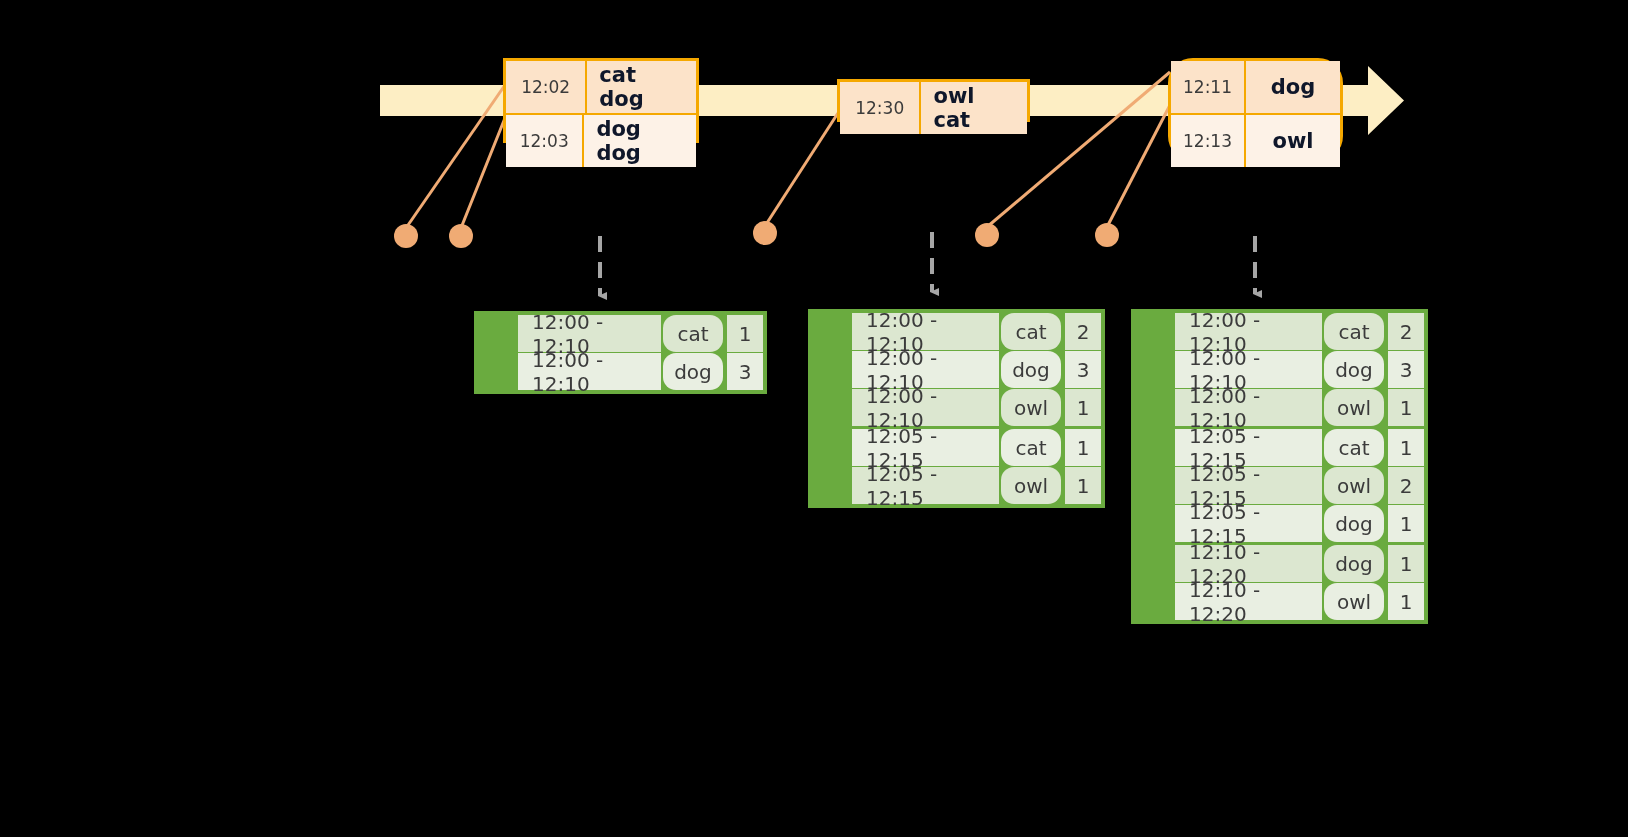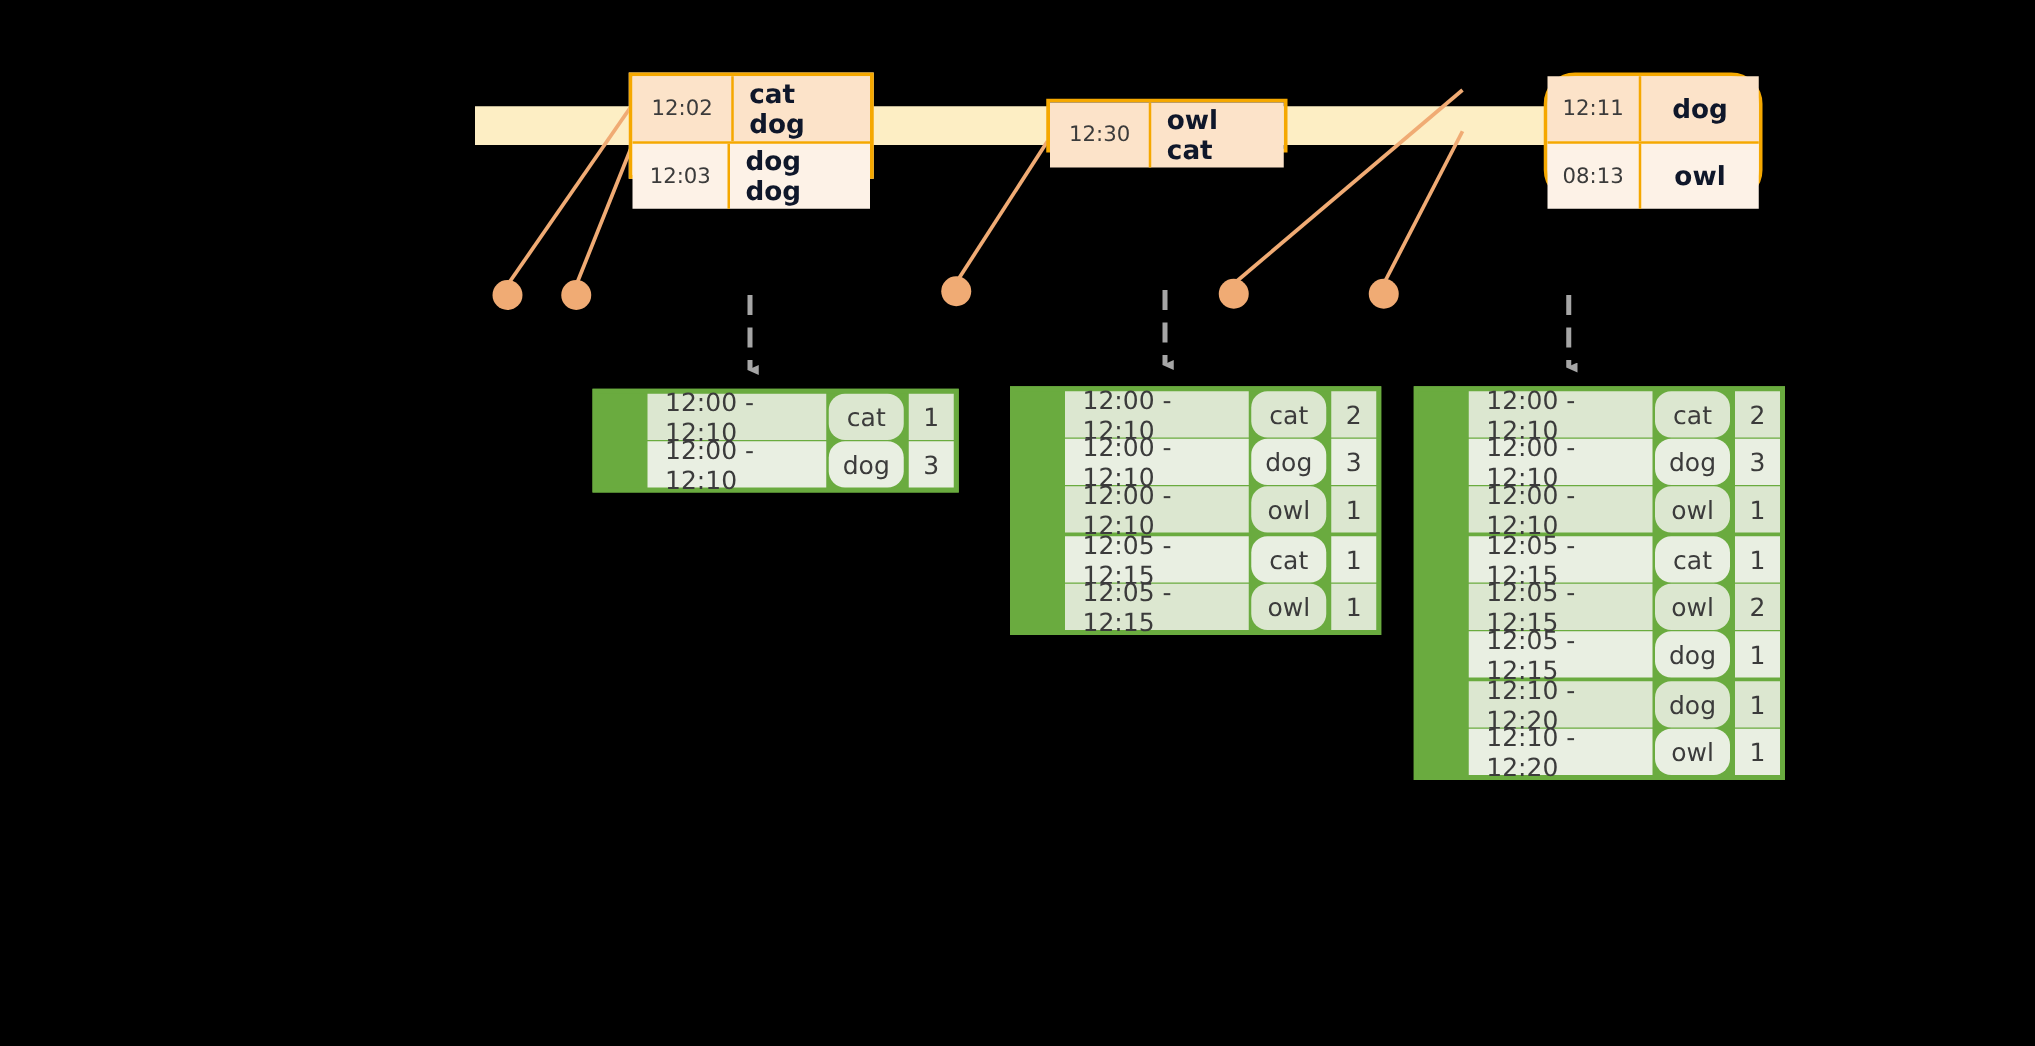--- a/index.html
+++ b/index.html
@@ -165,27 +165,27 @@
     </div>
   </div>
 
   <div class="event-box" id="event-box-1" style="left:837px; top:79px; width:193px; height:43px;">
     <div class="event-row shade-a">
       <div class="ev-time" style="width:84px;">12:30</div>
       <div class="ev-words">owl cat</div>
     </div>
   </div>
 
-  <div class="event-box" id="event-box-2" style="left:1235px; top:58px; width:175px; height:103px;border-radius:25px;">
+  <div class="event-box" id="event-box-2" style="left:1168px; top:58px; width:175px; height:103px;border-radius:25px;">
     <div class="event-row shade-a">
       <div class="ev-time" style="width:75px;">12:11</div>
       <div class="ev-words">dog</div>
     </div>
     <div class="event-row shade-b">
-      <div class="ev-time" style="width:75px;">08:13</div>
+      <div class="ev-time" style="width:75px;">12:13</div>
       <div class="ev-words">owl</div>
     </div>
   </div>
 
   <div class="result-table tbl-small" id="result-table-0" style="left:474px; top:311px;">
       <div class="res-row alt">
         <div class="res-cell c-window">12:00 - 12:10</div>
         <div class="res-cell c-word">cat</div>
         <div class="res-cell c-count">1</div>
       </div>

